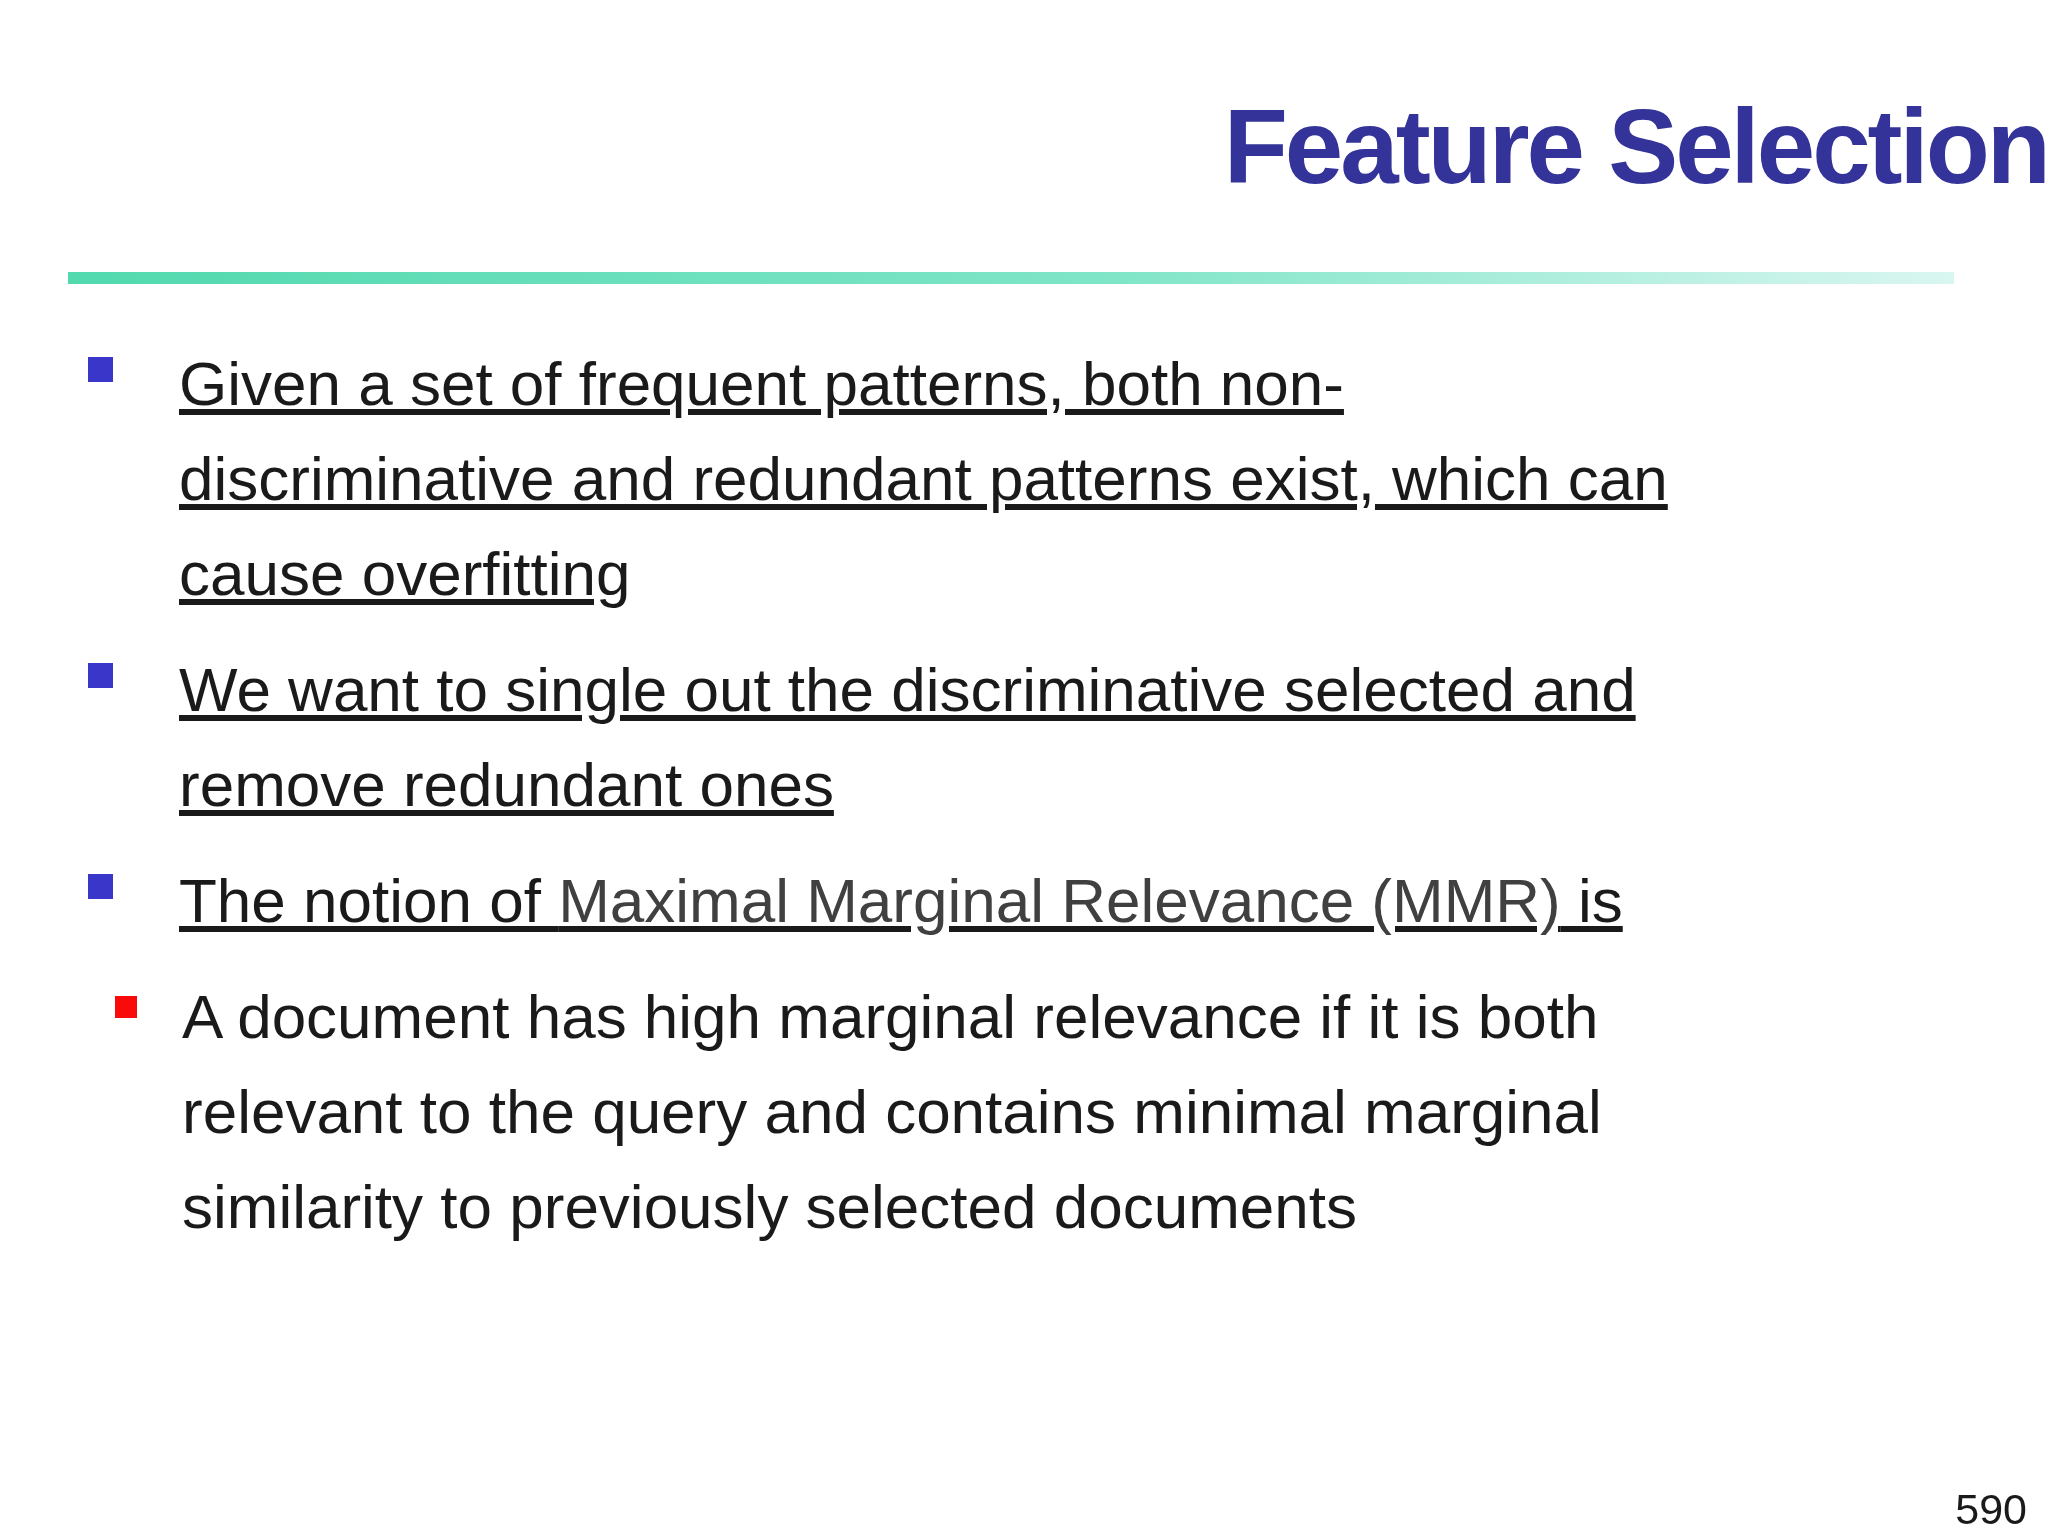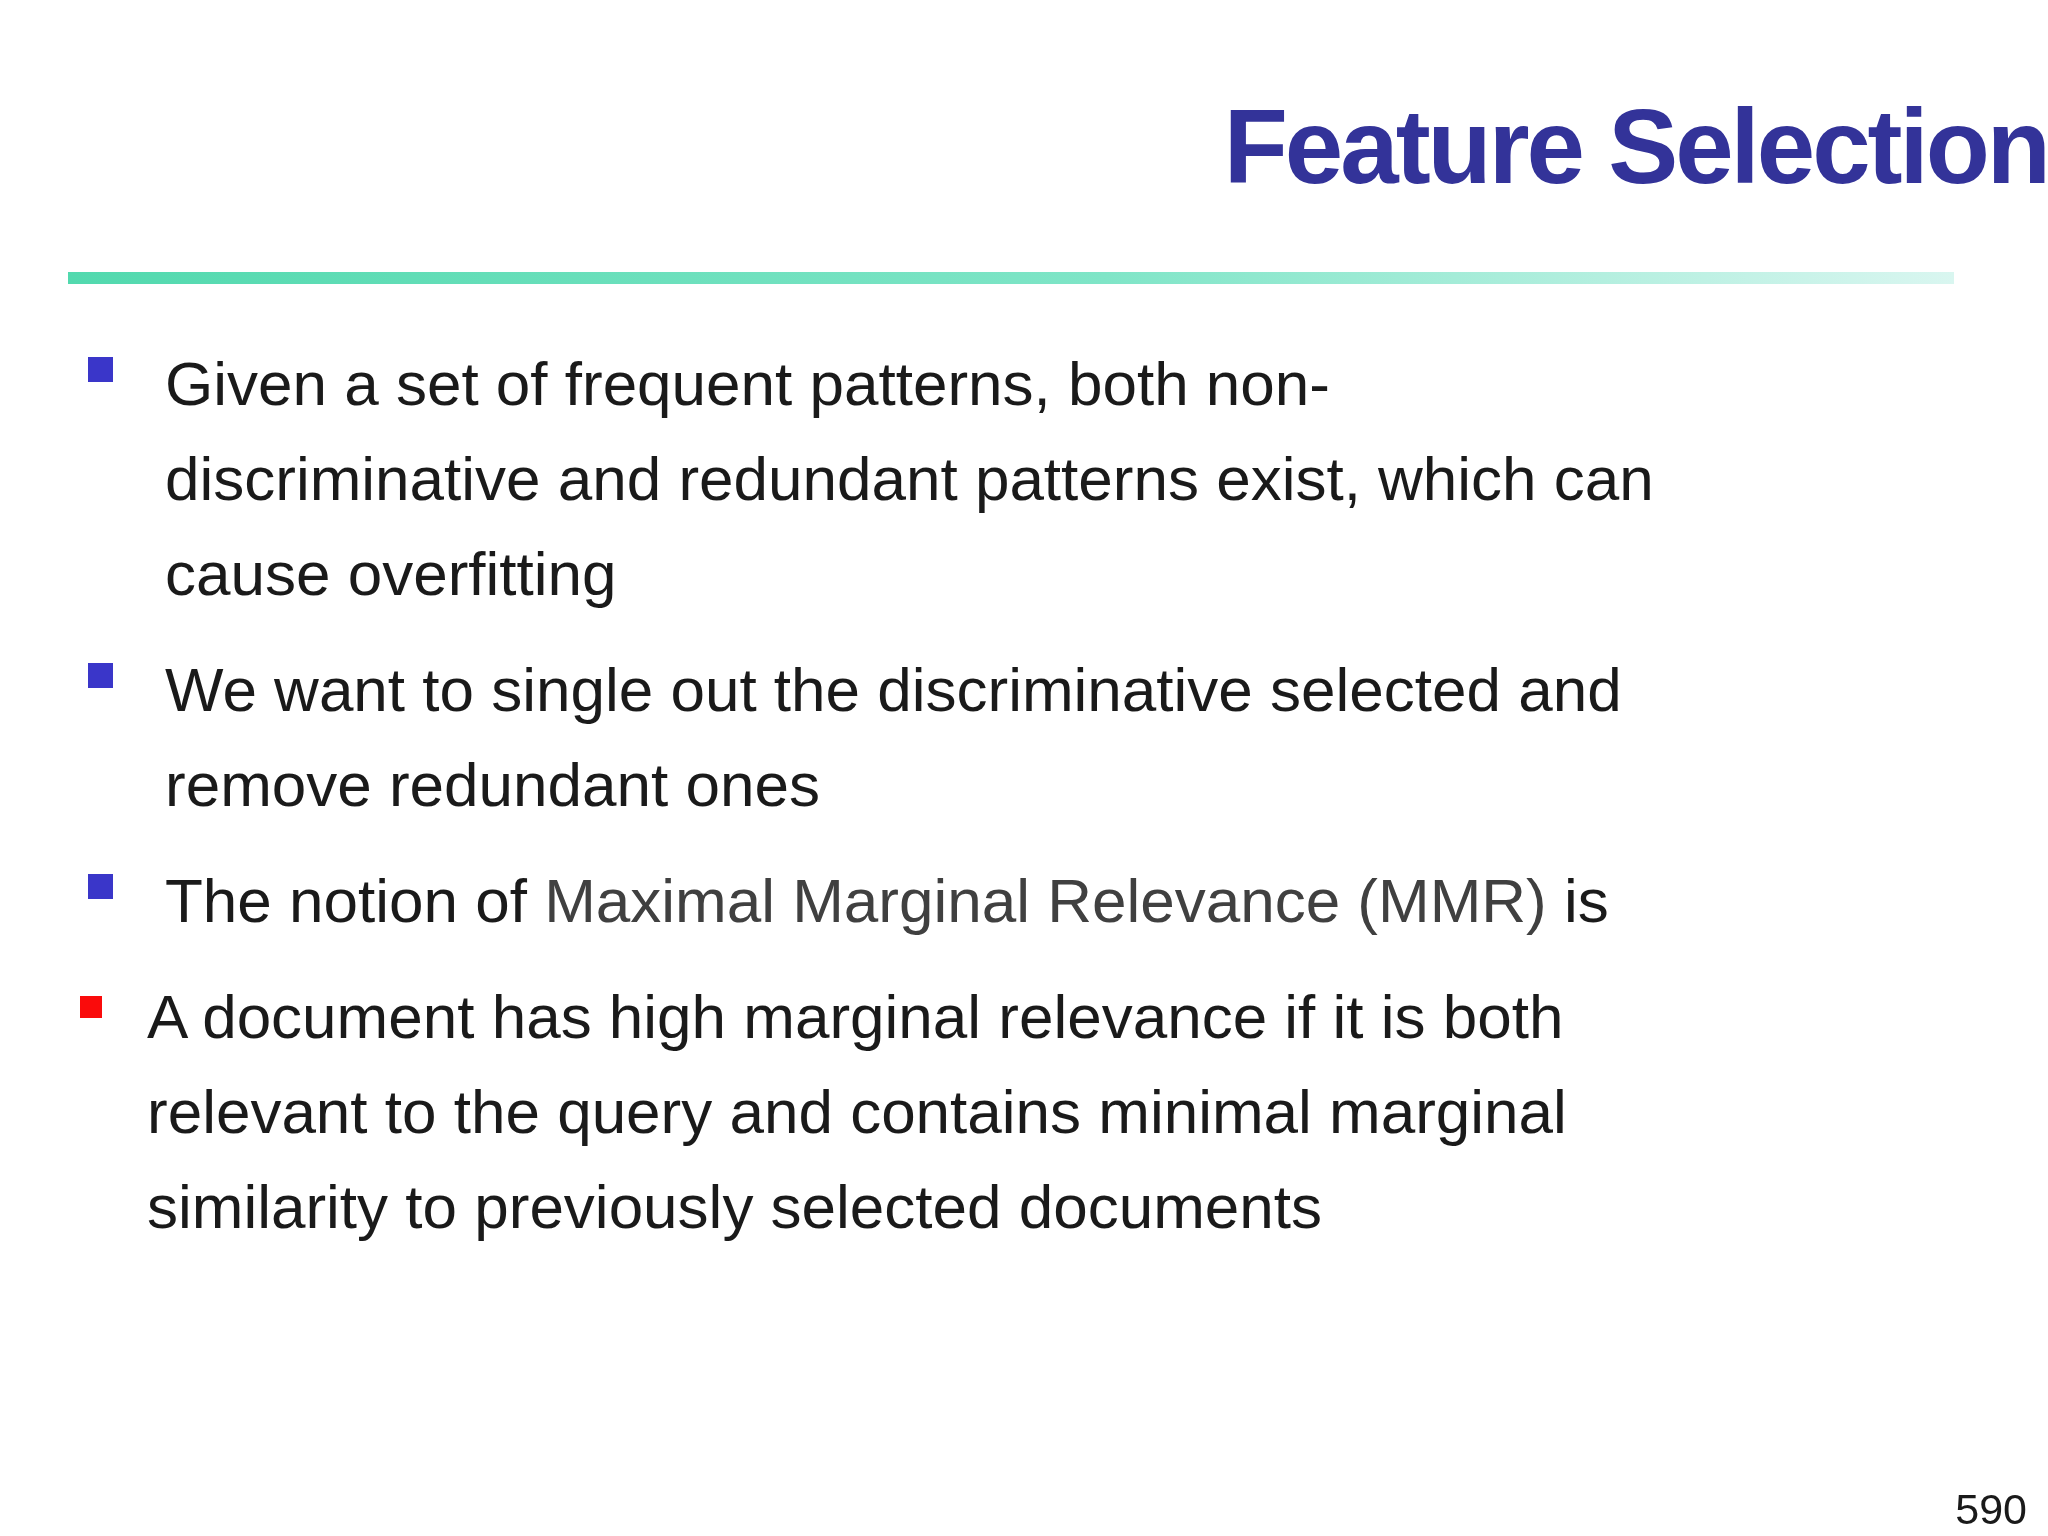--- a/index.html
+++ b/index.html
@@ -40,38 +40,38 @@
     left: 0;
     top: 336px;
     width: 2048px;
   }
   .item {
     display: flex;
     align-items: flex-start;
     margin-bottom: 21px;
   }
   .item.level1 { padding-left: 88px; }
-  .item.level2 { padding-left: 80px; }
+  .item.level2 { padding-left: 115px; }
   .marker {
     flex: 0 0 auto;
     display: inline-block;
   }
   .marker.blue {
     width: 25px;
     height: 25px;
     margin-top: 21px;
     background: #3A36C9;
   }
   .marker.red {
     width: 22px;
     height: 22px;
     margin-top: 27px;
     background: #FA0B0B;
   }
-  .item.level1 .text { margin-left: 52px; }
+  .item.level1 .text { margin-left: 66px; text-decoration: underline; }
   .item.level2 .text { margin-left: 45px; }
   .text {
     font-size: 62px;
     line-height: 95px;
     color: #1A1A1A;
     white-space: nowrap;
   }
   .highlight {
     color: #404040;
   }

